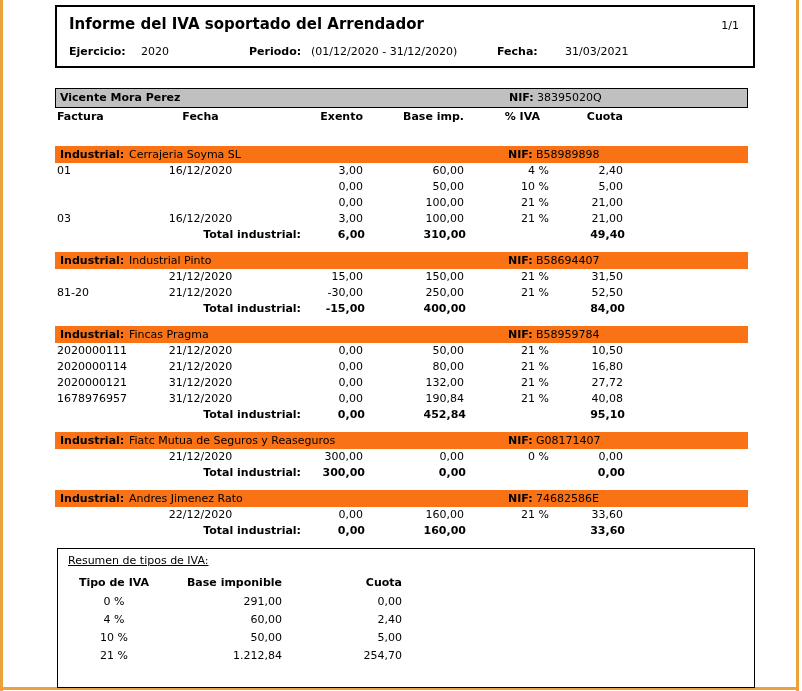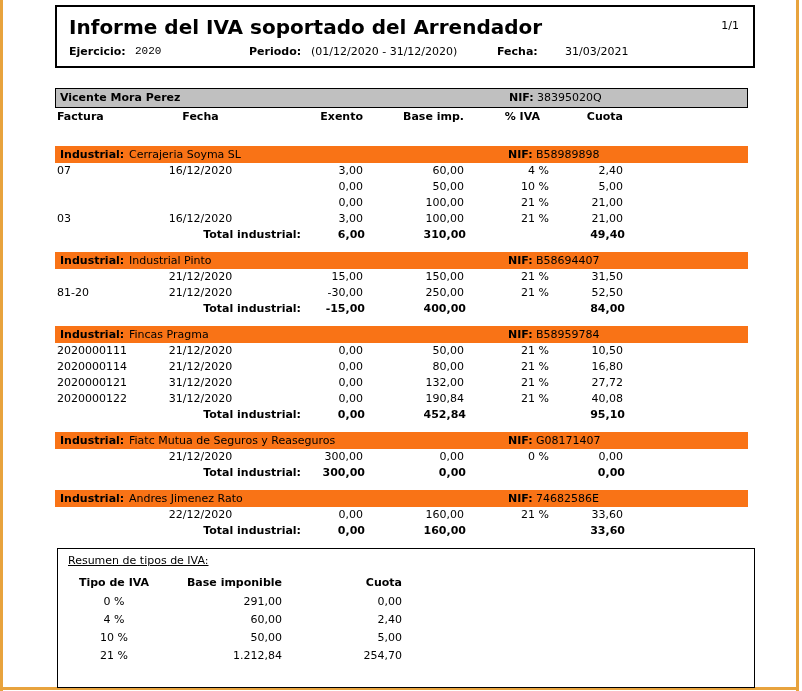--- a/index.html
+++ b/index.html
@@ -11,26 +11,26 @@
   }
   
   .frame{position:absolute;background:#E8A33D;}
   .frame-left{left:0;top:0;width:3px;height:691px;}
   .frame-right{left:796px;top:0;width:3px;height:691px;}
   .frame-bottom{left:0;top:687px;width:799px;height:3px;}
 
   
   .header-box{position:absolute;left:55px;top:5px;width:700px;height:63px;
     border:2px solid #000;box-sizing:border-box;background:#fff;}
-  .report-title{position:absolute;left:12px;top:8px;font-size:20px;font-weight:bold;white-space:nowrap;}
+  .report-title{position:absolute;left:12px;top:8px;font-size:15px;font-weight:bold;white-space:nowrap;}
   .page-indicator{position:absolute;right:14px;top:12px;font-size:11px;}
   .meta{position:absolute;left:12px;top:38px;width:676px;height:16px;}
   .meta span{position:absolute;white-space:nowrap;}
   .m-lab{font-weight:bold;}
-  .m-ej-l{left:0;} .m-ej-v{left:66px;font-family:Liberation Mono, monospace;}
+  .m-ej-l{left:0;} .m-ej-v{left:72px;}
   .m-pe-l{left:180px;} .m-pe-v{left:242px;}
   .m-fe-l{left:428px;} .m-fe-v{left:496px;}
 
   
   .owner-bar{position:absolute;left:55px;top:88px;width:693px;height:20px;
     background:#C0C0C0;border:1px solid #000;box-sizing:border-box;padding-left:40px;}
   .owner-name{position:absolute;left:4px;top:1px;font-weight:bold;line-height:16px;}
   .nif-label{position:absolute;left:453px;top:1px;font-weight:bold;line-height:16px;}
   .nif-value{position:absolute;left:481px;top:1px;line-height:16px;}
 
@@ -105,21 +105,21 @@
 <div class="sections" id="sections">
   <div class="section">
     <div class="section-bar">
       <span class="sec-ind">Industrial:</span>
       <span class="sec-name">Cerrajeria Soyma SL</span>
       <span class="sec-nif-l">NIF:</span>
       <span class="sec-nif-v">B58989898</span>
     </div>
     <div>
   <div class="row grid">
-    <div class="c-factura">07</div>
+    <div class="c-factura">01</div>
     <div class="c-fecha">16/12/2020</div>
     <div class="c-exento">3,00</div>
     <div class="c-base">60,00</div>
     <div class="c-iva">4 %</div>
     <div class="c-cuota">2,40</div>
   </div>
 
   <div class="row grid">
     <div class="c-factura"></div>
     <div class="c-fecha"></div>
@@ -220,21 +220,21 @@
   <div class="row grid">
     <div class="c-factura">2020000121</div>
     <div class="c-fecha">31/12/2020</div>
     <div class="c-exento">0,00</div>
     <div class="c-base">132,00</div>
     <div class="c-iva">21 %</div>
     <div class="c-cuota">27,72</div>
   </div>
 
   <div class="row grid">
-    <div class="c-factura">2020000122</div>
+    <div class="c-factura">1678976957</div>
     <div class="c-fecha">31/12/2020</div>
     <div class="c-exento">0,00</div>
     <div class="c-base">190,84</div>
     <div class="c-iva">21 %</div>
     <div class="c-cuota">40,08</div>
   </div>
 </div>
     <div class="total-row">
       <div class="t-label">Total industrial:</div>
       <div class="t-exento">0,00</div>

